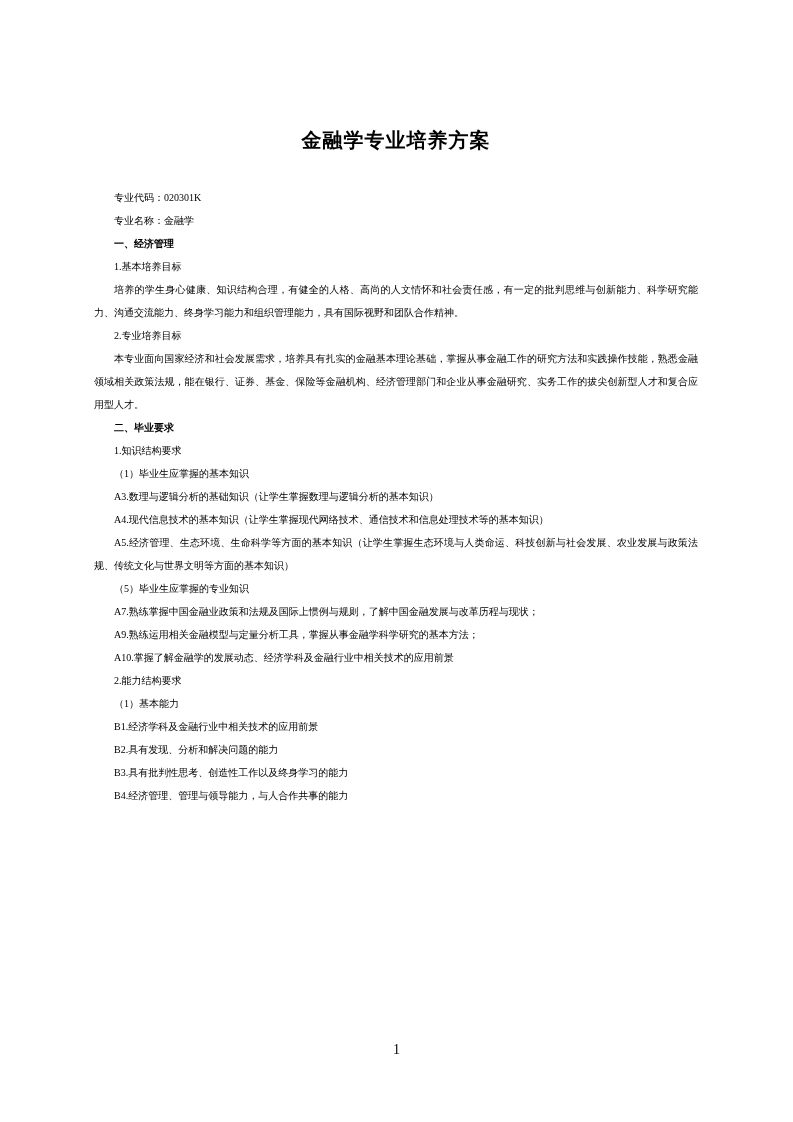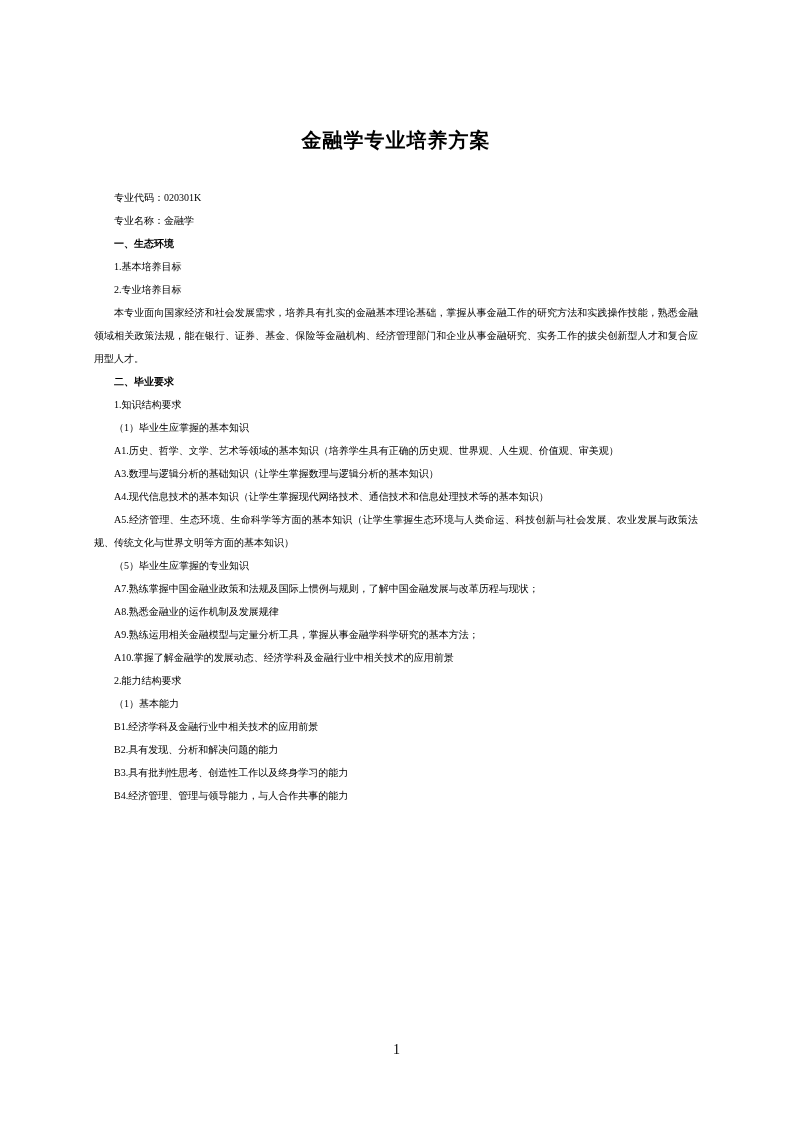--- a/index.html
+++ b/index.html
@@ -56,34 +56,33 @@
 </style>
 </head>
 <body>
 
 <div class="page">
   <div class="content">
     <h1 class="doc-title">金融学专业培养方案</h1>
     <div class="doc-body">
         <p class="para">专业代码：020301K</p>
         <p class="para">专业名称：金融学</p>
-        <p class="para heading">一、生态环境</p>
+        <p class="para heading">一、经济管理</p>
         <p class="para">1.基本培养目标</p>
+        <p class="para">培养的学生身心健康、知识结构合理，有健全的人格、高尚的人文情怀和社会责任感，有一定的批判思维与创新能力、科学研究能力、沟通交流能力、终身学习能力和组织管理能力，具有国际视野和团队合作精神。</p>
         <p class="para">2.专业培养目标</p>
         <p class="para">本专业面向国家经济和社会发展需求，培养具有扎实的金融基本理论基础，掌握从事金融工作的研究方法和实践操作技能，熟悉金融领域相关政策法规，能在银行、证券、基金、保险等金融机构、经济管理部门和企业从事金融研究、实务工作的拔尖创新型人才和复合应用型人才。</p>
         <p class="para heading">二、毕业要求</p>
         <p class="para">1.知识结构要求</p>
         <p class="para">（1）毕业生应掌握的基本知识</p>
-        <p class="para">A1.历史、哲学、文学、艺术等领域的基本知识（培养学生具有正确的历史观、世界观、人生观、价值观、审美观）</p>
         <p class="para">A3.数理与逻辑分析的基础知识（让学生掌握数理与逻辑分析的基本知识）</p>
         <p class="para">A4.现代信息技术的基本知识（让学生掌握现代网络技术、通信技术和信息处理技术等的基本知识）</p>
         <p class="para">A5.经济管理、生态环境、生命科学等方面的基本知识（让学生掌握生态环境与人类命运、科技创新与社会发展、农业发展与政策法规、传统文化与世界文明等方面的基本知识）</p>
         <p class="para">（5）毕业生应掌握的专业知识</p>
         <p class="para">A7.熟练掌握中国金融业政策和法规及国际上惯例与规则，了解中国金融发展与改革历程与现状；</p>
-        <p class="para">A8.熟悉金融业的运作机制及发展规律</p>
         <p class="para">A9.熟练运用相关金融模型与定量分析工具，掌握从事金融学科学研究的基本方法；</p>
         <p class="para">A10.掌握了解金融学的发展动态、经济学科及金融行业中相关技术的应用前景</p>
         <p class="para">2.能力结构要求</p>
         <p class="para">（1）基本能力</p>
         <p class="para">B1.经济学科及金融行业中相关技术的应用前景</p>
         <p class="para">B2.具有发现、分析和解决问题的能力</p>
         <p class="para">B3.具有批判性思考、创造性工作以及终身学习的能力</p>
         <p class="para">B4.经济管理、管理与领导能力，与人合作共事的能力</p>
       </div>
   </div>

